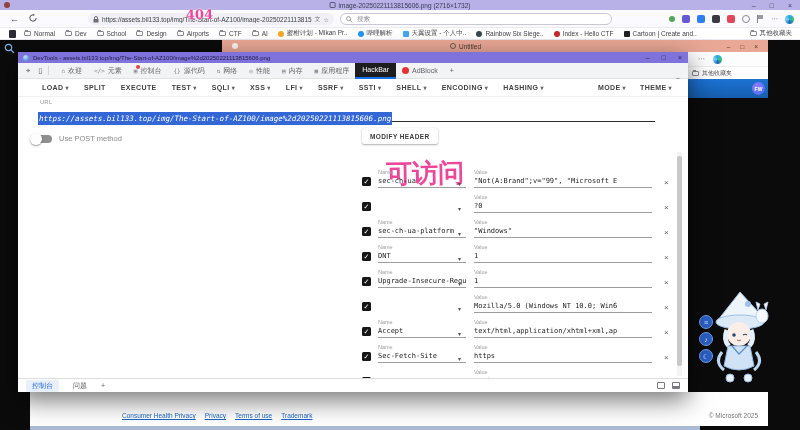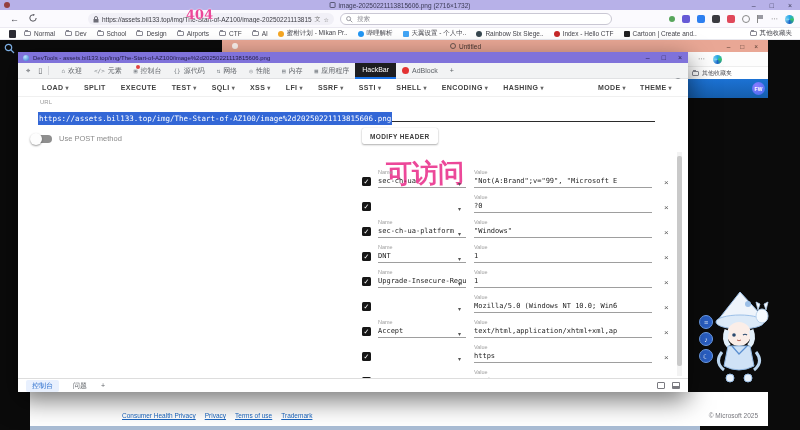--- a/index.html
+++ b/index.html
@@ -75,21 +75,21 @@
   .qmark{width:8px;height:8px;border:1px solid #8a8f94;border-radius:50%;font-size:5.5px;display:flex;align-items:center;justify-content:center;color:#8a8f94;}
 
   
   .hb-menu{position:absolute;left:0;top:27px;width:670px;height:18px;background:#fff;border-bottom:1px solid #f0f0f0;display:flex;align-items:center;justify-content:space-between;padding:0 16px 0 24px;}
   .hb-group{display:flex;gap:15px;}
   .hb-group2{display:flex;gap:14px;}
   .mi{font-size:7px;font-weight:bold;color:#424242;letter-spacing:.4px;white-space:nowrap;}
   .dd::after{content:" ▾";font-size:6px;color:#666;}
   .hb-urllabel{position:absolute;left:22px;top:47px;font-size:6px;color:#9a9a9a;}
   .hb-urlline{position:absolute;left:20px;top:55px;width:617px;border-bottom:1.5px solid #2b2b2b;height:15px;}
-  .hb-urlsel{font-family:"DejaVu Sans Mono",monospace;font-size:7.5px;color:#fff;background:#3367d6;padding:2px 1px;white-space:nowrap;}
+  .hb-urlsel{font-family:"DejaVu Sans Mono",monospace;font-size:7.5px;color:#fff;background:#3367d6;padding:2px 1px;white-space:nowrap;font-style:italic;}
   .stamp{font-weight:700;color:#ec4899;text-shadow:0 0 1px #fff,0 0 2px #ffffffcc;letter-spacing:0;}
   .stamp404{left:186px;top:7px;font-size:13px;transform:rotate(-1deg);font-family:"DejaVu Serif",serif;}
   .stampok{left:368px;top:104px;font-size:26px;transform:rotate(-1deg);}
   .toggle{position:absolute;left:14px;top:82px;display:flex;align-items:center;gap:7px;}
   .tg-track{width:20px;height:8px;border-radius:4px;background:#8f8f8f;position:relative;}
   .tg-knob{position:absolute;left:-2px;top:-2px;width:12px;height:12px;border-radius:50%;background:#fdfdfd;box-shadow:0 1px 2px rgba(0,0,0,.4);}
   .tg-label{font-size:7.5px;color:#8a8a8a;}
   .mh-btn{position:absolute;left:344px;top:76px;height:16px;padding:0 8px;background:#fff;border-radius:2px;box-shadow:0 1px 2px rgba(0,0,0,.3),0 0 1px rgba(0,0,0,.2);font-size:6.5px;font-weight:bold;color:#3c3c3c;display:flex;align-items:center;letter-spacing:.4px;}
   .hrows{position:absolute;left:344px;top:116px;width:312px;}
   .hrow{position:relative;height:25px;}
@@ -494,20 +494,25 @@
         <span class="ncaret">▾</span>
         <span class="fld fvalue">
             <span class="flabel">Value</span>
             <span class="fval">text/html,application/xhtml+xml,ap</span>
             <span class="uline"></span>
           </span>
         <span class="xbtn">×</span>
       </div>
       <div class="hrow">
         <span class="cb">✓</span>
+        <span class="fld fname">
+            <span class="flabel">Name</span>
+            <span class="fval">Sec-Fetch-Site</span>
+            <span class="uline"></span>
+          </span>
         <span class="ncaret">▾</span>
         <span class="fld fvalue">
             <span class="flabel">Value</span>
             <span class="fval">https</span>
             <span class="uline"></span>
           </span>
         <span class="xbtn">×</span>
       </div>
       <div class="hrow">
         <span class="cb">✓</span>

